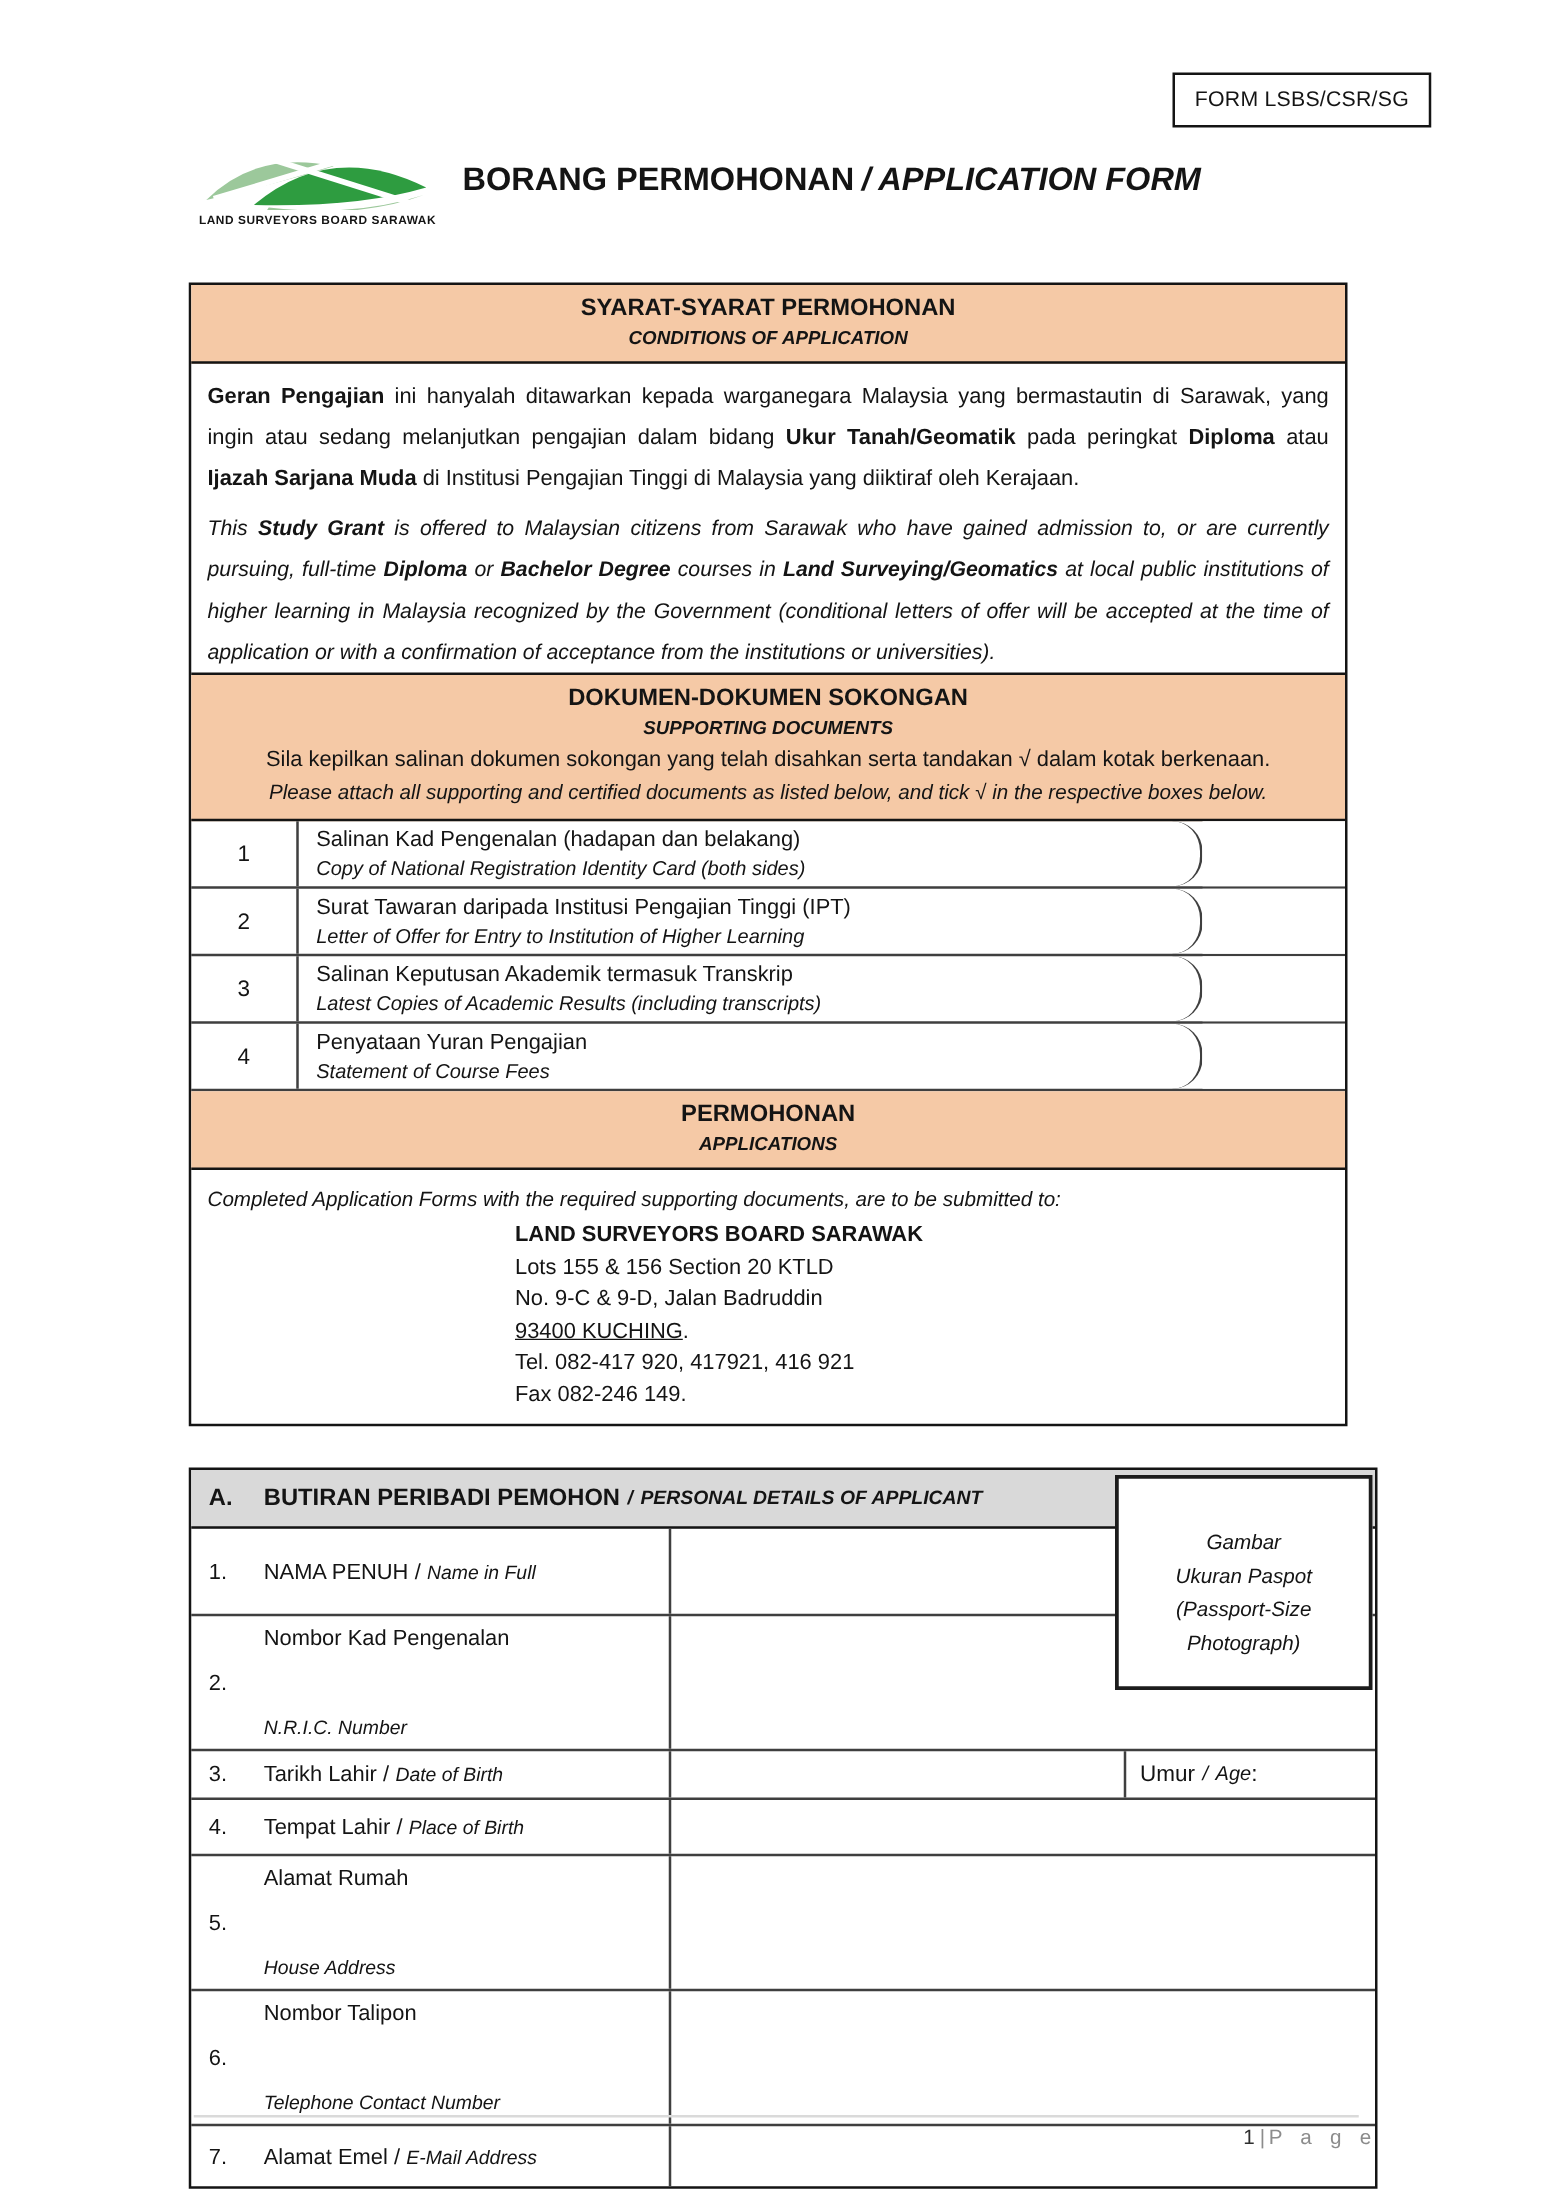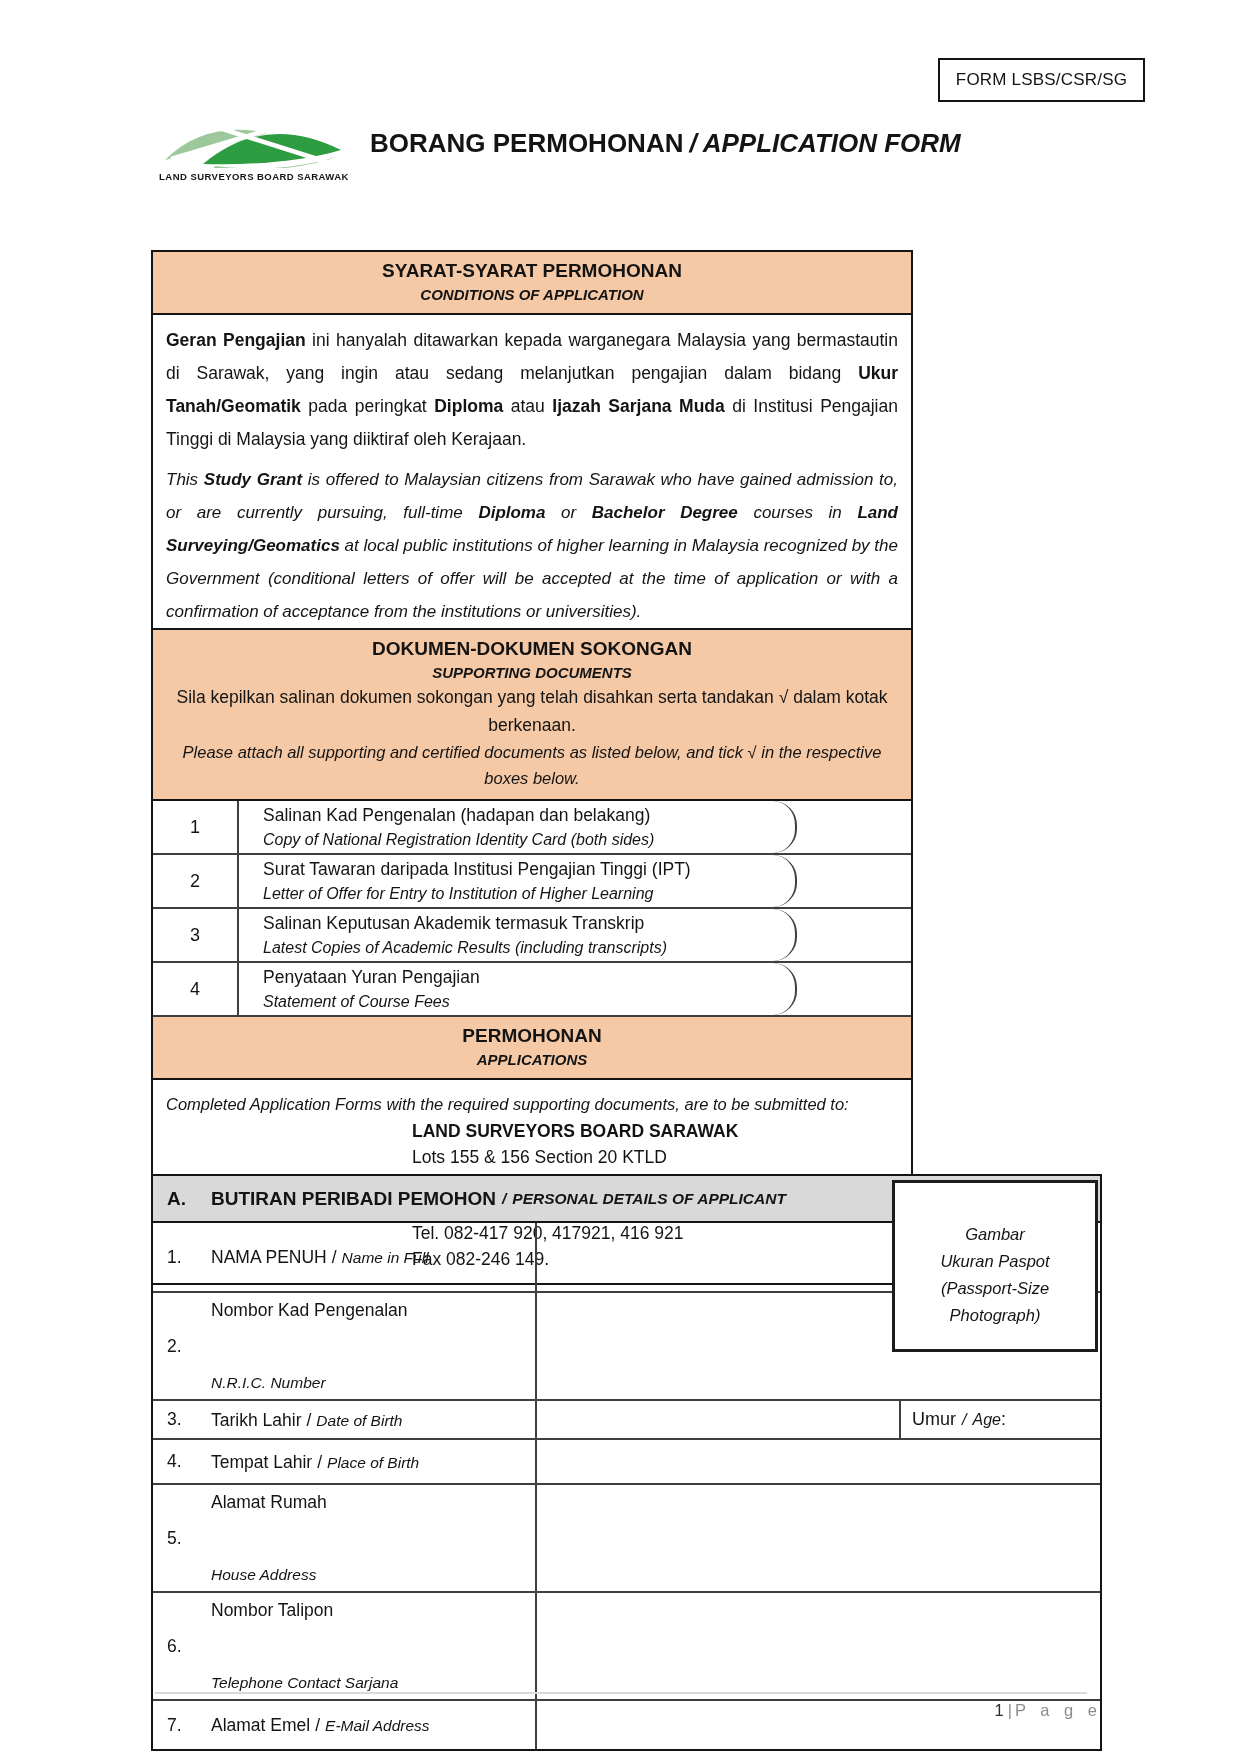--- a/index.html
+++ b/index.html
@@ -19,38 +19,38 @@
   .logo-text{font-size:9.5px;font-weight:bold;letter-spacing:.45px;white-space:nowrap;margin-top:3px;}
 
   
   .title{position:absolute;left:370px;top:126px;}
   .t1{font-size:26px;font-weight:bold;line-height:34px;}
   .t2{font-size:30px;font-weight:bold;line-height:38px;margin-top:3px;}
   .t-en{font-style:italic;}
   .t-sep{padding:0 6px;}
 
   
-  .main-box{position:absolute;left:151px;top:226px;width:762px;box-sizing:border-box;
-            border:2px solid #141414;margin-top:24px;}
+  .main-box{position:absolute;left:151px;top:226px;width:927px;box-sizing:border-box;
+            border:2px solid #141414;}
   .sec-head{background:var(--peach,#F5C9A6);text-align:center;padding:6px 10px 8px;
             border-bottom:2px solid #141414;}
   .h-ms{font-size:19px;font-weight:bold;line-height:26px;}
   .h-en{font-size:15px;font-weight:bold;font-style:italic;line-height:21px;}
 
   .cond-body{padding:9px 13px 0;border-bottom:2px solid #141414;}
   .cond-body .p-ms{font-size:17.5px;line-height:33px;text-align:justify;margin:0 0 7px;}
   .cond-body .p-en{font-size:17px;line-height:33px;text-align:justify;font-style:italic;margin:0;}
 
   .docs-head .note-ms{font-size:17.5px;line-height:28px;}
   .docs-head .note-en{font-size:16.5px;font-style:italic;line-height:26px;}
 
   .doc-row{display:grid;grid-template-columns:86px 1fr 114px;border-bottom:2px solid #3f3f3f;}
   .doc-num{border-right:2px solid #3f3f3f;display:flex;align-items:center;justify-content:center;
            font-size:18px;}
-  .doc-desc{border-right:2px solid #3f3f3f;padding:2px 24px;min-height:47px;display:flex;
+  .doc-desc{border-right:2px solid #3f3f3f;padding:2px 14px;min-height:47px;display:flex;
             flex-direction:column;justify-content:center;border-radius:24px;}
   .doc-ms{font-size:17.5px;line-height:25px;}
   .doc-en{font-size:16px;line-height:23px;font-style:italic;}
   .doc-check{background:#fff;}
 
   .apps-body{padding:9px 13px 11px;}
   .apps-body .p-ms{font-size:17.5px;line-height:26px;text-align:justify;margin:0;}
   .apps-body .p-en{font-size:16.5px;font-style:italic;line-height:26px;margin:2px 0 0;}
   .address{margin-left:246px;font-size:17.5px;line-height:25.5px;margin-top:2px;}
   .addr-name{font-weight:bold;}
@@ -248,21 +248,21 @@
         </span>
       </div>
       <div class="a-value"></div>
     </div>
 
     <div class="a-row h51">
       <div class="a-label">
         <span class="a-num">6.</span>
         <span class="lines">
           <span class="label-ms">Nombor Talipon</span>
-          <span class="label-en">Telephone Contact Sarjana</span>
+          <span class="label-en">Telephone Contact Number</span>
         </span>
       </div>
       <div class="a-value"></div>
     </div>
 
     <div class="a-row h50 last">
       <div class="a-label">
         <span class="a-num">7.</span>
         <span class="label-ms"><span>Alamat Emel</span><span class="sep">/</span><span class="label-en">E-Mail Address</span></span>
       </div>

